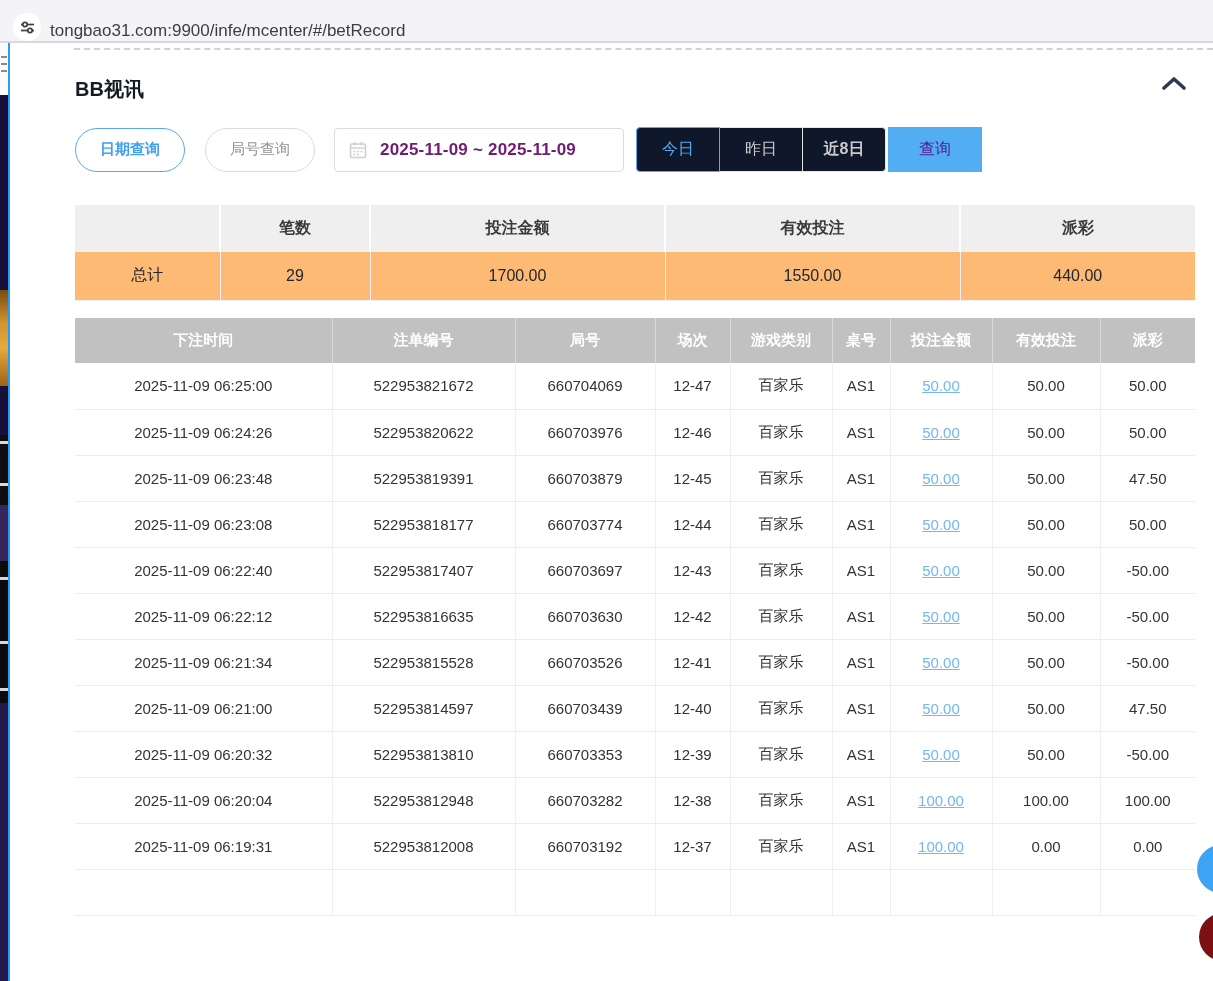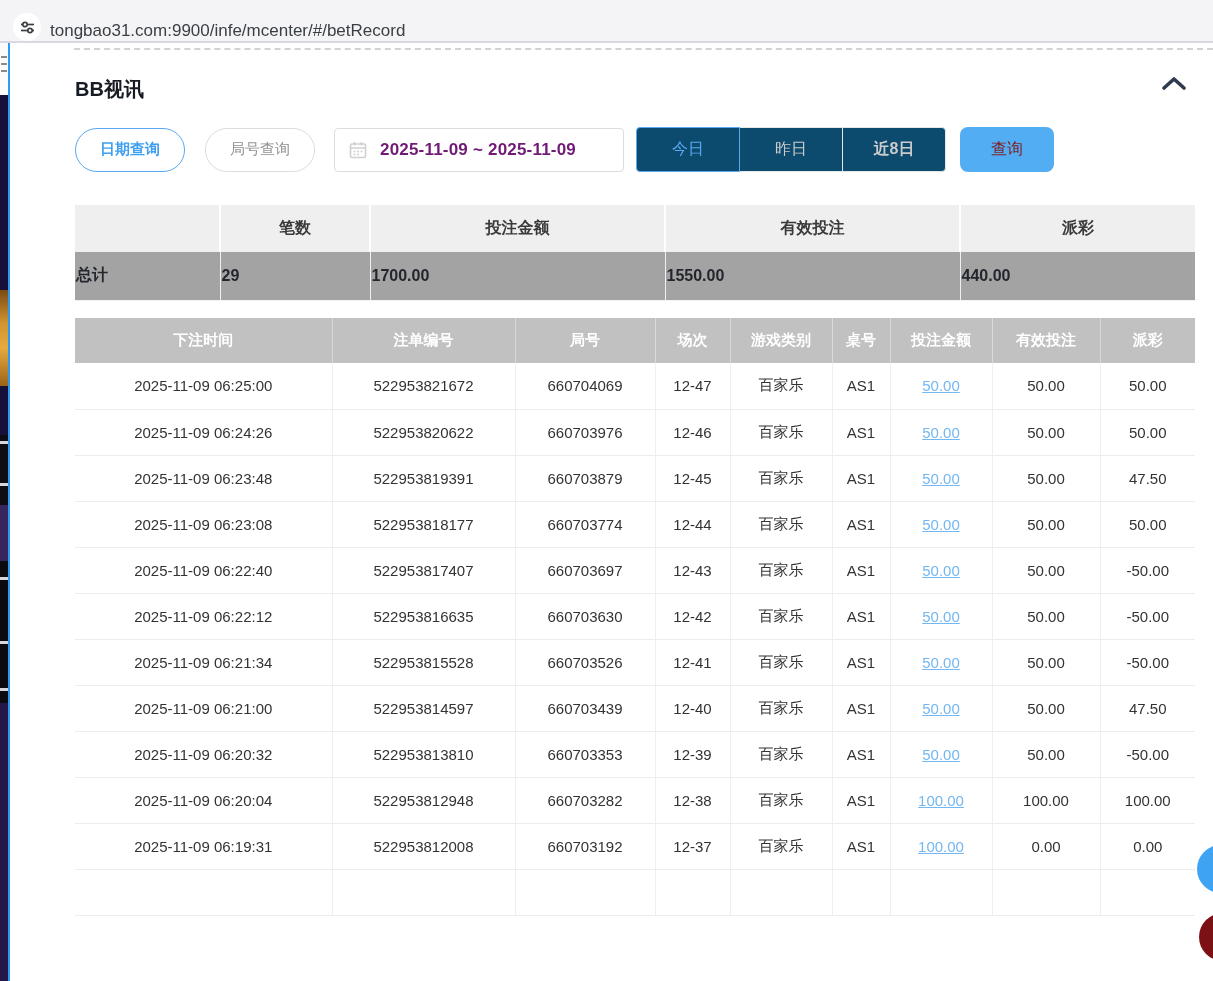--- a/index.html
+++ b/index.html
@@ -51,41 +51,41 @@
   .pill.active { border-color:#58a9f1; color:#3f9ff0; font-weight:bold; }
   .pill + .pill { margin-left:20px; }
   .date-input {
     margin-left:19px; width:290px; height:44px; border:1px solid #dcdcdc; border-radius:4px;
     background:#fff; display:flex; align-items:center; cursor:pointer;
   }
   .cal-icon { margin-left:14px; display:flex; }
   .date-text { margin-left:13px; font-size:17px; font-weight:600; color:#701a75; letter-spacing:.2px; }
   .quick-group { margin-left:12px; display:flex; height:45px; }
   .seg {
-    width:104px; background:#0c4a6e; border:1px solid #e7e7e7; color:#cbcbcb;
+    width:84px; background:#0f172a; border:1px solid #e7e7e7; color:#cbcbcb;
     font-size:16px; margin-left:-1px; cursor:pointer;
   }
   .seg:first-child { border-radius:4px 0 0 4px; margin-left:0; }
   .seg:last-child  { border-radius:0 4px 4px 0;font-weight:bold; }
   .seg.active { border-color:#58a9f1; color:#58a9f1; position:relative; z-index:1; }
   .search-btn {
-    margin-left:14px; width:94px; height:45px; background:#53adf3; color:#7f1d1d;
-    border:none; border-radius:8px; font-size:16px; cursor:pointer;
+    margin-left:2px; width:94px; height:45px; background:#53adf3; color:#4c1d95;
+    border:none; border-radius:0; font-size:16px; cursor:pointer;
   }
 
   
   .summary-table { position:absolute; left:65px; top:162px; width:1120px; border-collapse:collapse; table-layout:fixed; }
   .summary-table th {
     background:#efefef; height:47px; font-size:16px; color:#3a3a3a; font-weight:bold;
     text-align:center; border-right:2px solid #fff;
   }
   .summary-table th:last-child { border-right:none; }
   .summary-table td {
-    background:#a3a3a3; height:48px; font-size:16px; font-weight:bold; color:#23272d;
-    text-align:left; border-right:1px solid #f0f0f0; border-bottom:1px solid #f2f2f2;
+    background:#fdba74; height:48px; font-size:16px; font-weight:normal; color:#23272d;
+    text-align:center; border-right:1px solid #f0f0f0; border-bottom:1px solid #f2f2f2;
   }
   .summary-table td:last-child { border-right:none; }
 
   
   .bet-table { position:absolute; left:65px; top:275px; width:1120px; border-collapse:collapse; table-layout:fixed; }
   .bet-table th {
     background:#c1c1c1; color:#fff; height:45px; font-size:15px; font-weight:bold;
     text-align:center; border-right:1px solid #d9d9d9;
   }
   .bet-table th:last-child { border-right:none; }

